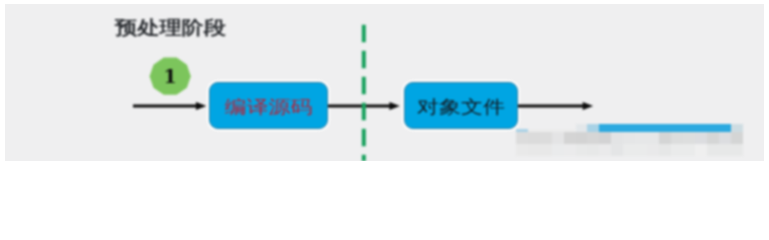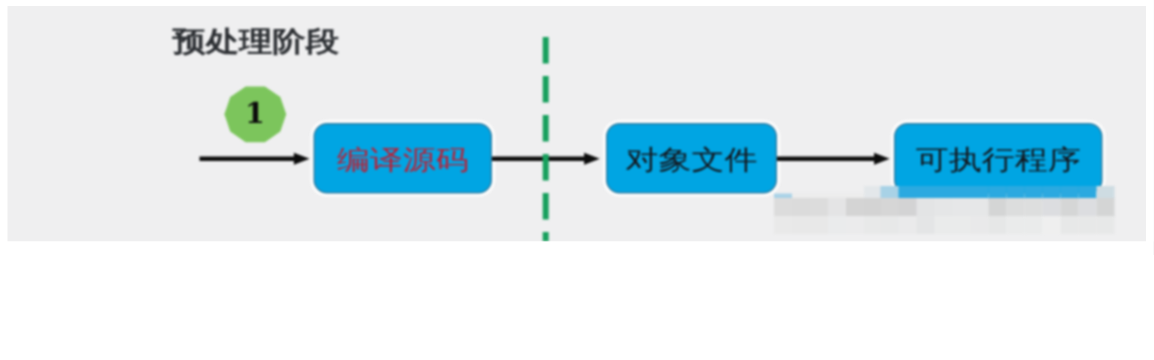--- a/index.html
+++ b/index.html
@@ -108,23 +108,20 @@
 
  <div id="soft">
   <div class="stage-label">预处理阶段</div>
 
   <div class="node" id="n2">
     <span class="node-label red">编译源码</span>
   </div>
   <div class="node" id="n3">
     <span class="node-label dark">对象文件</span>
   </div>
-  <div class="node" id="n4">
-    <span class="node-label dark">可执行程序</span>
-  </div>
 
   <svg id="arrows" viewBox="0 0 769 161">
     <path fill="#0c0c0c" d="M133 104.4 H195.9 V101.9 L206.4 105.9 L195.9 109.9 V107.4 H133 Z"></path>
     <path fill="#0c0c0c" d="M328 104.4 H389.4 V101.9 L399.9 105.9 L389.4 109.9 V107.4 H328 Z"></path>
     <path fill="#0c0c0c" d="M518 104.4 H582.7 V101.9 L593.2 105.9 L582.7 109.9 V107.4 H518 Z"></path>
   </svg>
 
   <svg class="divider" viewBox="0 0 8 137">
     <line x1="3.8" y1="0.7" x2="3.8" y2="137" stroke="#17a05d" stroke-width="4" stroke-dasharray="17.6 8.4"></line>
   </svg>

